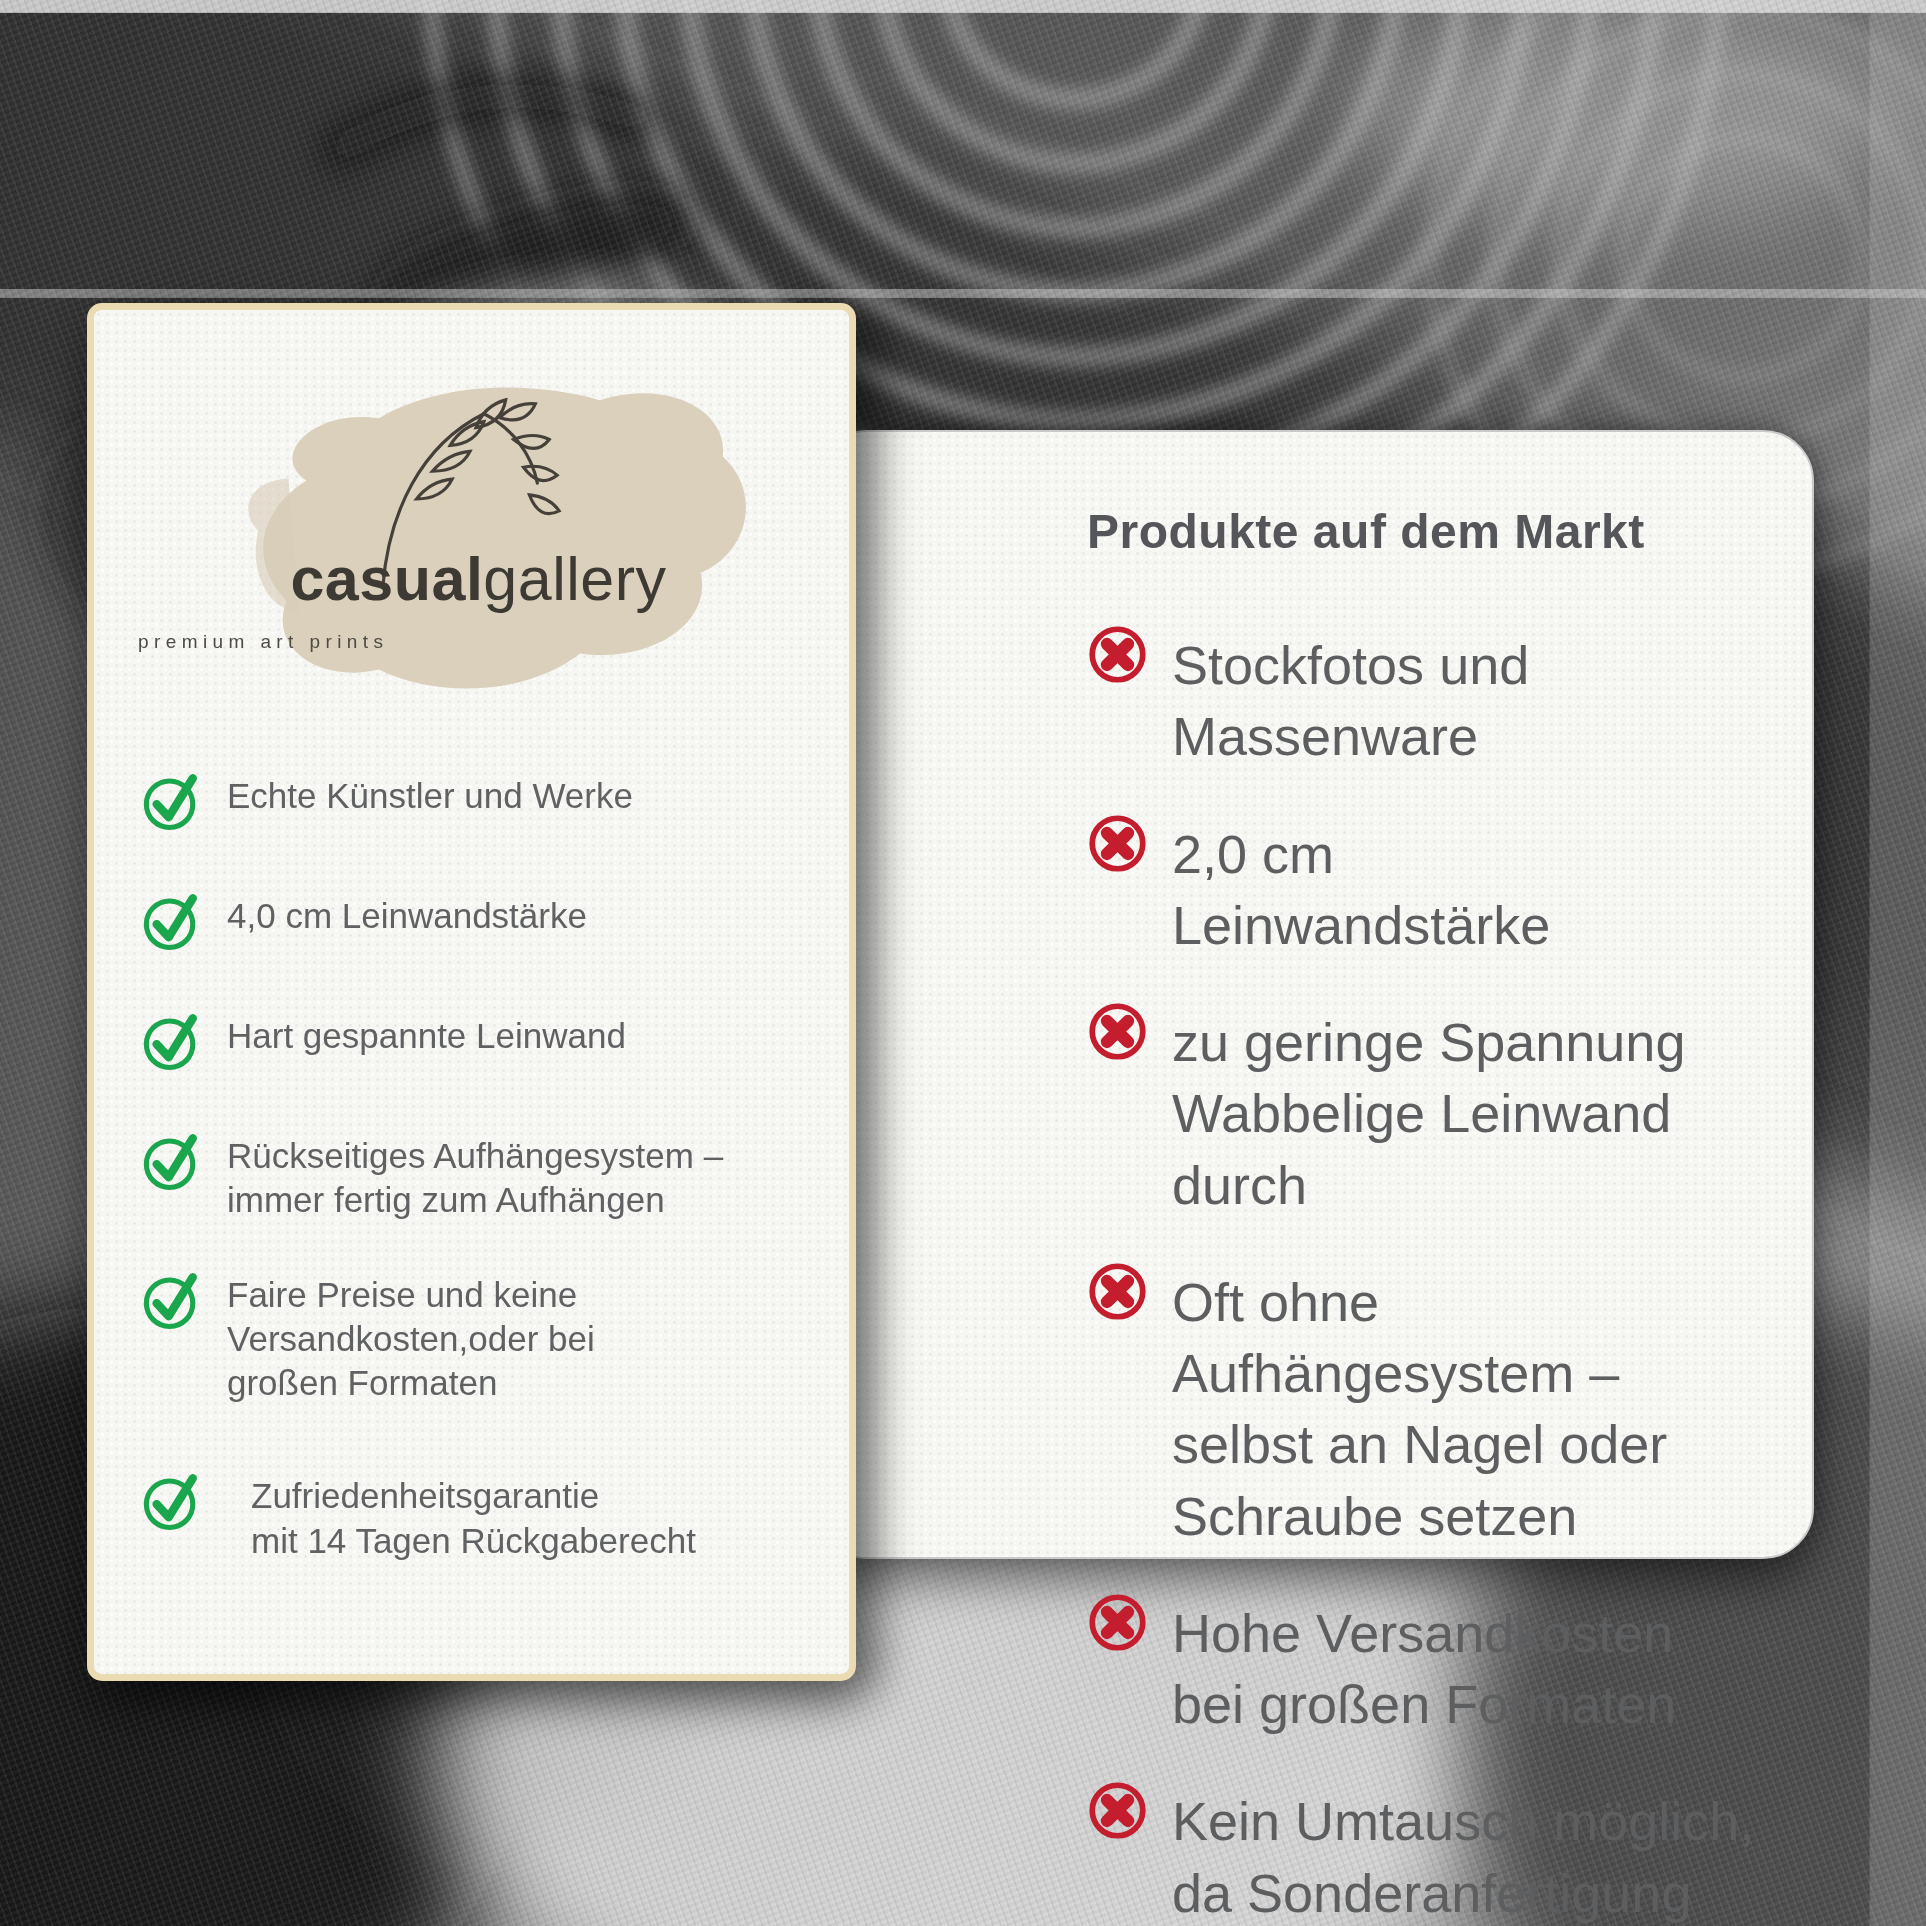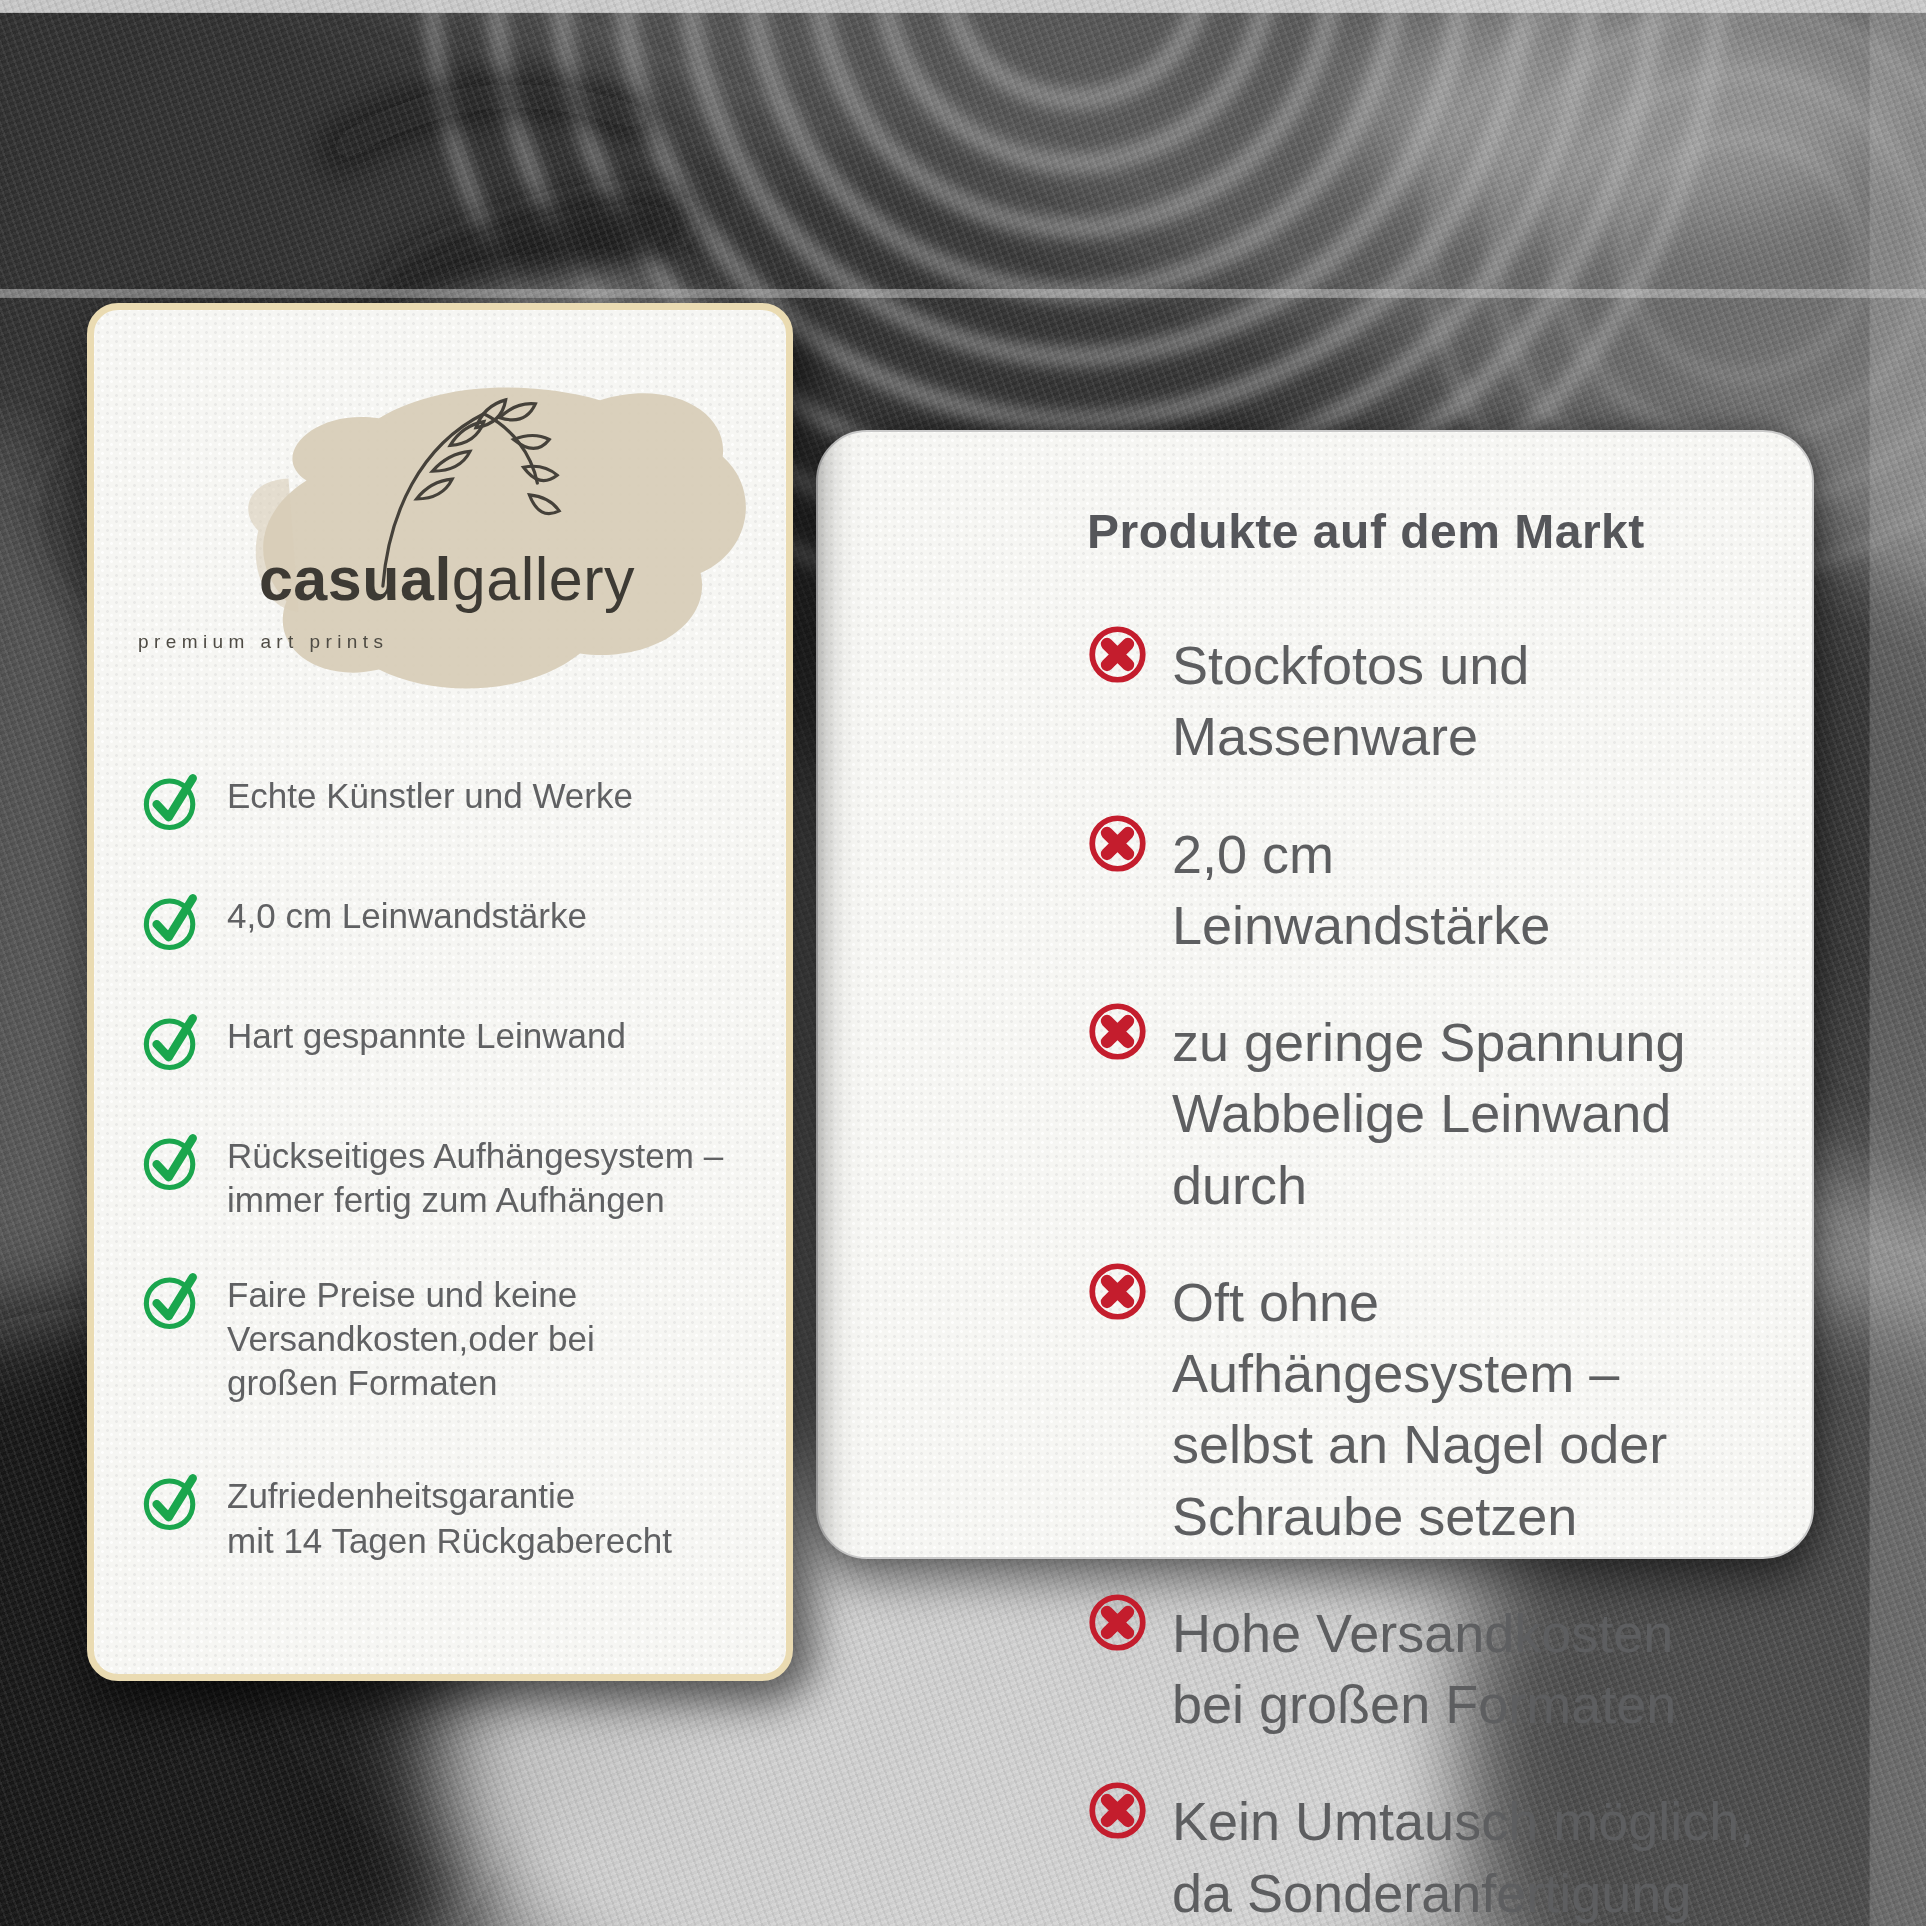--- a/index.html
+++ b/index.html
@@ -19,22 +19,22 @@
   .card{
     position:absolute;box-sizing:border-box;
     background-color:#f6f6f3;
     background-image:
       radial-gradient(rgba(0,0,0,0.05) 1.1px, rgba(0,0,0,0) 1.7px),
       radial-gradient(rgba(255,255,255,0.85) 1.1px, rgba(255,255,255,0) 1.7px);
     background-size:9px 9px,9px 9px;
     background-position:0 0,4px 4px;
   }
   .left-card{
-    left:87px;top:303px;width:706px;height:1378px;z-index:3;
-    border:7px solid #eadbb2;border-radius:31px;
+    left:87px;top:303px;width:769px;height:1378px;z-index:3;
+    border:7px solid #eadbb2;border-radius:15px;
     box-shadow:24px 12px 40px rgba(0,0,0,0.42), 0 26px 44px rgba(0,0,0,0.32);
     padding:36px 30px 30px 44px;
   }
   .right-card{
     left:816px;top:430px;width:998px;height:1129px;z-index:2;
     border-radius:51px;border:2px solid #c9c9c9;
     box-shadow:0 22px 46px rgba(0,0,0,0.5), 0 -6px 20px rgba(0,0,0,0.25);
     padding:72px 46px 30px 269px;
   }
   
@@ -49,21 +49,21 @@
   .brand .light{font-weight:400;}
   .tagline{
     position:absolute;left:0;right:0;top:285px;
     font-size:19px;letter-spacing:5.4px;color:#4e4b44;font-weight:400;
   }
   
   .row{display:flex;align-items:flex-start;margin-bottom:51px;}
   .row:last-child{margin-bottom:0;}
   .row .ic{flex:none;margin-right:24px;position:relative;top:-6px;}
   .benefits .txt{font-size:35px;line-height:1.26;color:#606163;}
-  .benefits .row-last{margin-top:69px;}
+  .benefits .row-last{margin-top:69px;gap:24px;}
   .drawbacks .row{margin-bottom:46px;}
   .drawbacks .txt{font-size:54px;line-height:1.32;color:#5d5e60;}
   .rc-title{
     font-size:48px;font-weight:700;color:#55565a;margin:0 0 71px 0;
     letter-spacing:0.5px;white-space:nowrap;
   }
   .line{display:block;}
 </style>
 </head>
 <body>

